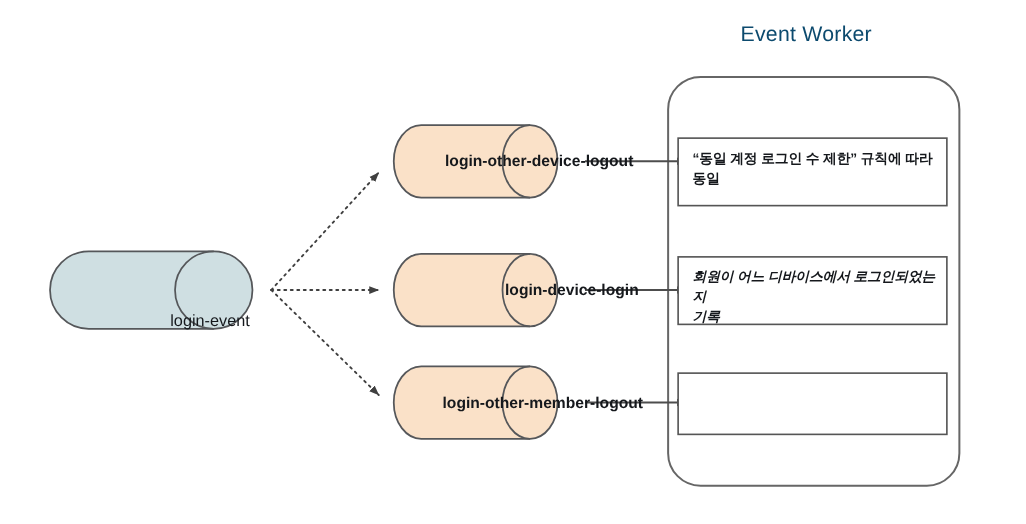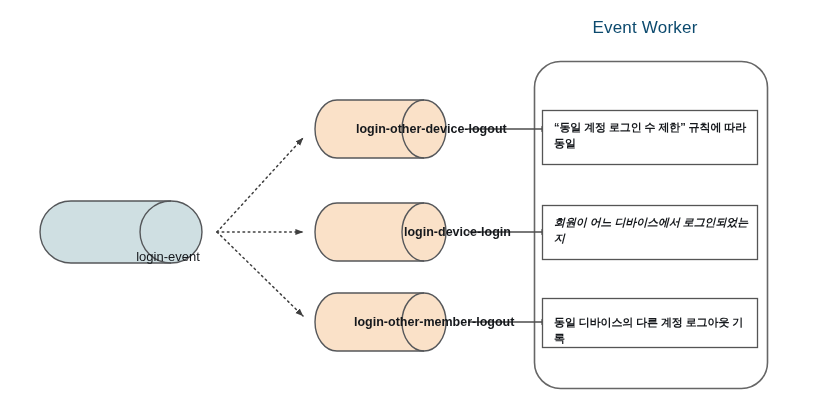--- a/index.html
+++ b/index.html
@@ -127,19 +127,17 @@
   <div class="cyl-label topic" style="left:315px; top:225px;margin-left:45px;">login-device-login</div>
 
   <div class="cyl-label topic" style="left:310px; top:315px;text-align:center;">login-other-member-logout</div>
 
   <div class="worker-box-text" style="left:554px; top:120px; width:196px;">
     <div>“동일 계정 로그인 수 제한” 규칙에 따라 동일</div>
   </div>
 
   <div class="worker-box-text" style="left:554px; top:215px; width:196px;font-style:italic;">
     <div>회원이 어느 디바이스에서 로그인되었는지</div>
+    <div>기록</div>
   </div>
 
-  <div class="worker-box-text" style="left:554px; top:315px; width:196px;">
-    <div>동일 디바이스의 다른 계정 로그아웃 기록</div>
-  </div>
 
 </div>
 
 </body></html>

